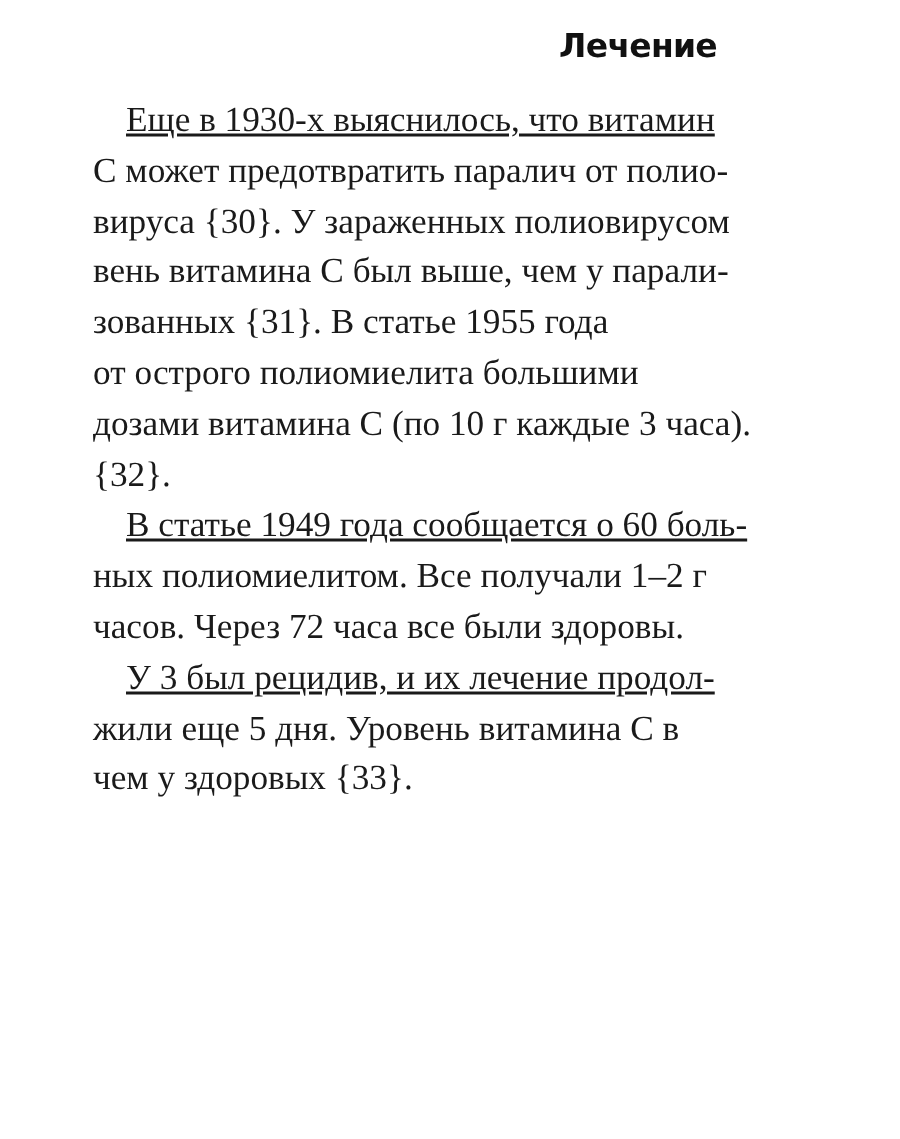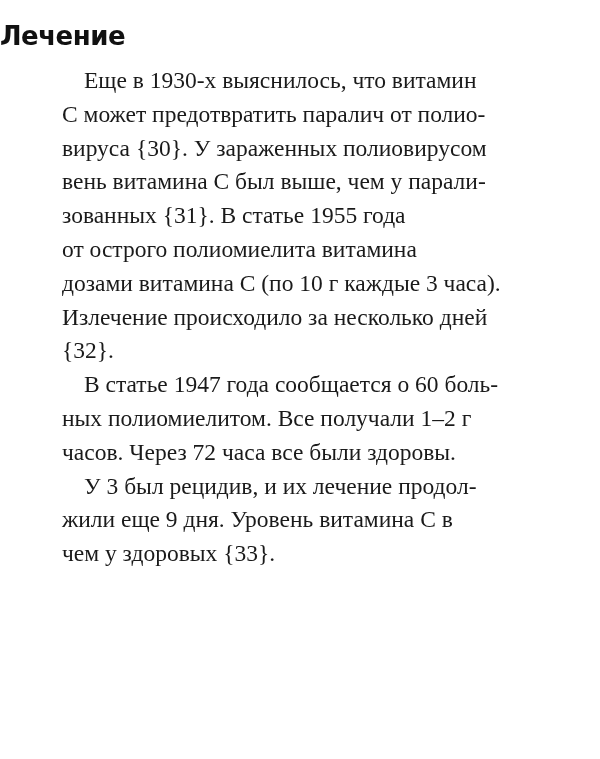--- a/index.html
+++ b/index.html
@@ -1,48 +1,47 @@
 <!DOCTYPE html>
 <html><head>
   <meta charset="utf-8">
   <style>
     html, body { margin: 0; padding: 0; background: #ffffff; }
     body { width: 600px; height: 759px; position: relative; overflow: hidden; }
     .title {
-      position: absolute; left: 0; top: 4px; width: 478px; text-align: left;
-      font-family: "DejaVu Sans", sans-serif; font-weight: bold; font-size: 26px;
+      position: absolute; left: 0; top: 4px; width: 478px; text-align: right;
+      font-family: "DejaVu Sans", sans-serif; font-weight: bold; font-size: 22px;
       color: #111111; letter-spacing: -0.5px;
     }
     .body-text {
       position: absolute; left: 62px; top: 64px; width: 500px;
       font-family: "Liberation Serif", serif; font-size: 23.5px; color: #1a1a1a;
     }
     .line { height: 33.8px; line-height: 33.8px; white-space: nowrap; }
-    .line.indent { padding-left: 22px; }
+    .line.indent { padding-left: 22px; text-decoration: underline; }
   </style>
 </head>
 <body>
 
 <h1 class="title">Лечение</h1>
 
 <div class="body-text">
   <div>
     <div class="line indent">Еще в 1930-х выяснилось, что витамин</div>
     <div class="line">С может предотвратить паралич от полио-</div>
     <div class="line">вируса {30}. У зараженных полиовирусом</div>
     <div class="line">вень витамина С был выше, чем у парали-</div>
     <div class="line">зованных {31}. В статье 1955 года</div>
-    <div class="line">от острого полиомиелита витамина</div>
+    <div class="line">от острого полиомиелита большими</div>
     <div class="line">дозами витамина С (по 10 г каждые 3 часа).</div>
-    <div class="line">Излечение происходило за несколько дней</div>
     <div class="line">{32}.</div>
   </div>
   <div>
-    <div class="line indent">В статье 1947 года сообщается о 60 боль-</div>
+    <div class="line indent">В статье 1949 года сообщается о 60 боль-</div>
     <div class="line">ных полиомиелитом. Все получали 1–2 г</div>
     <div class="line">часов. Через 72 часа все были здоровы.</div>
   </div>
   <div>
     <div class="line indent">У 3 был рецидив, и их лечение продол-</div>
-    <div class="line">жили еще 9 дня. Уровень витамина С в</div>
+    <div class="line">жили еще 5 дня. Уровень витамина С в</div>
     <div class="line">чем у здоровых {33}.</div>
   </div>
 </div>
 
 </body></html>

